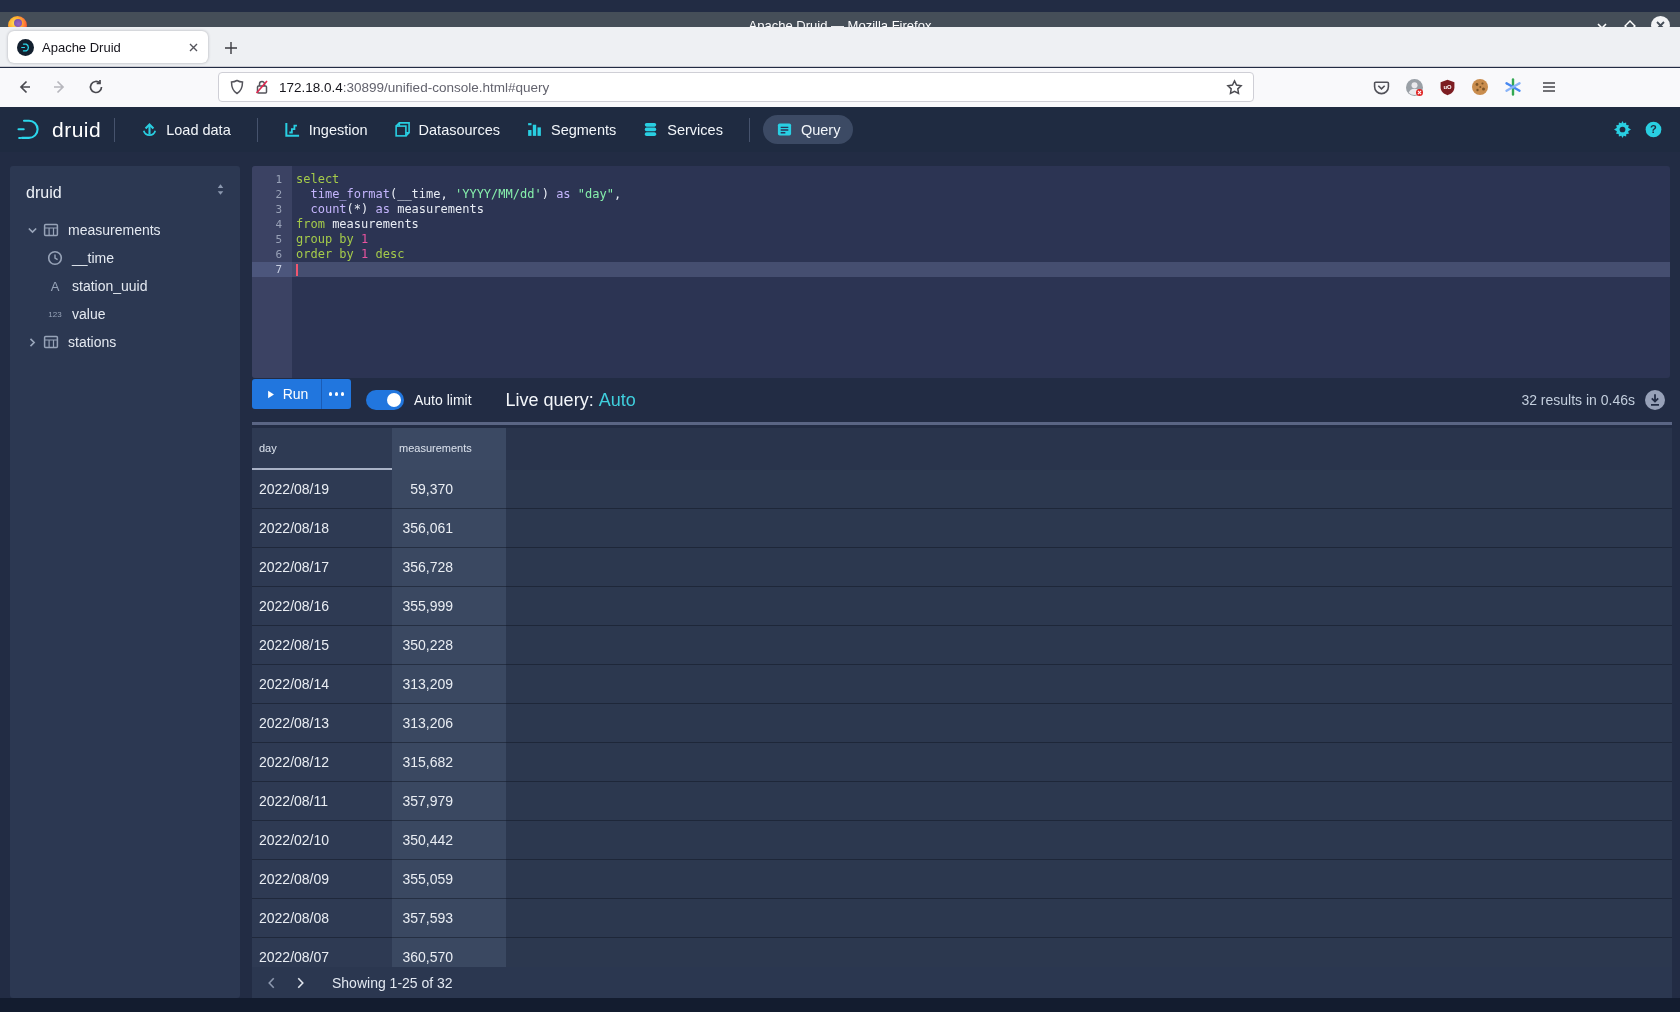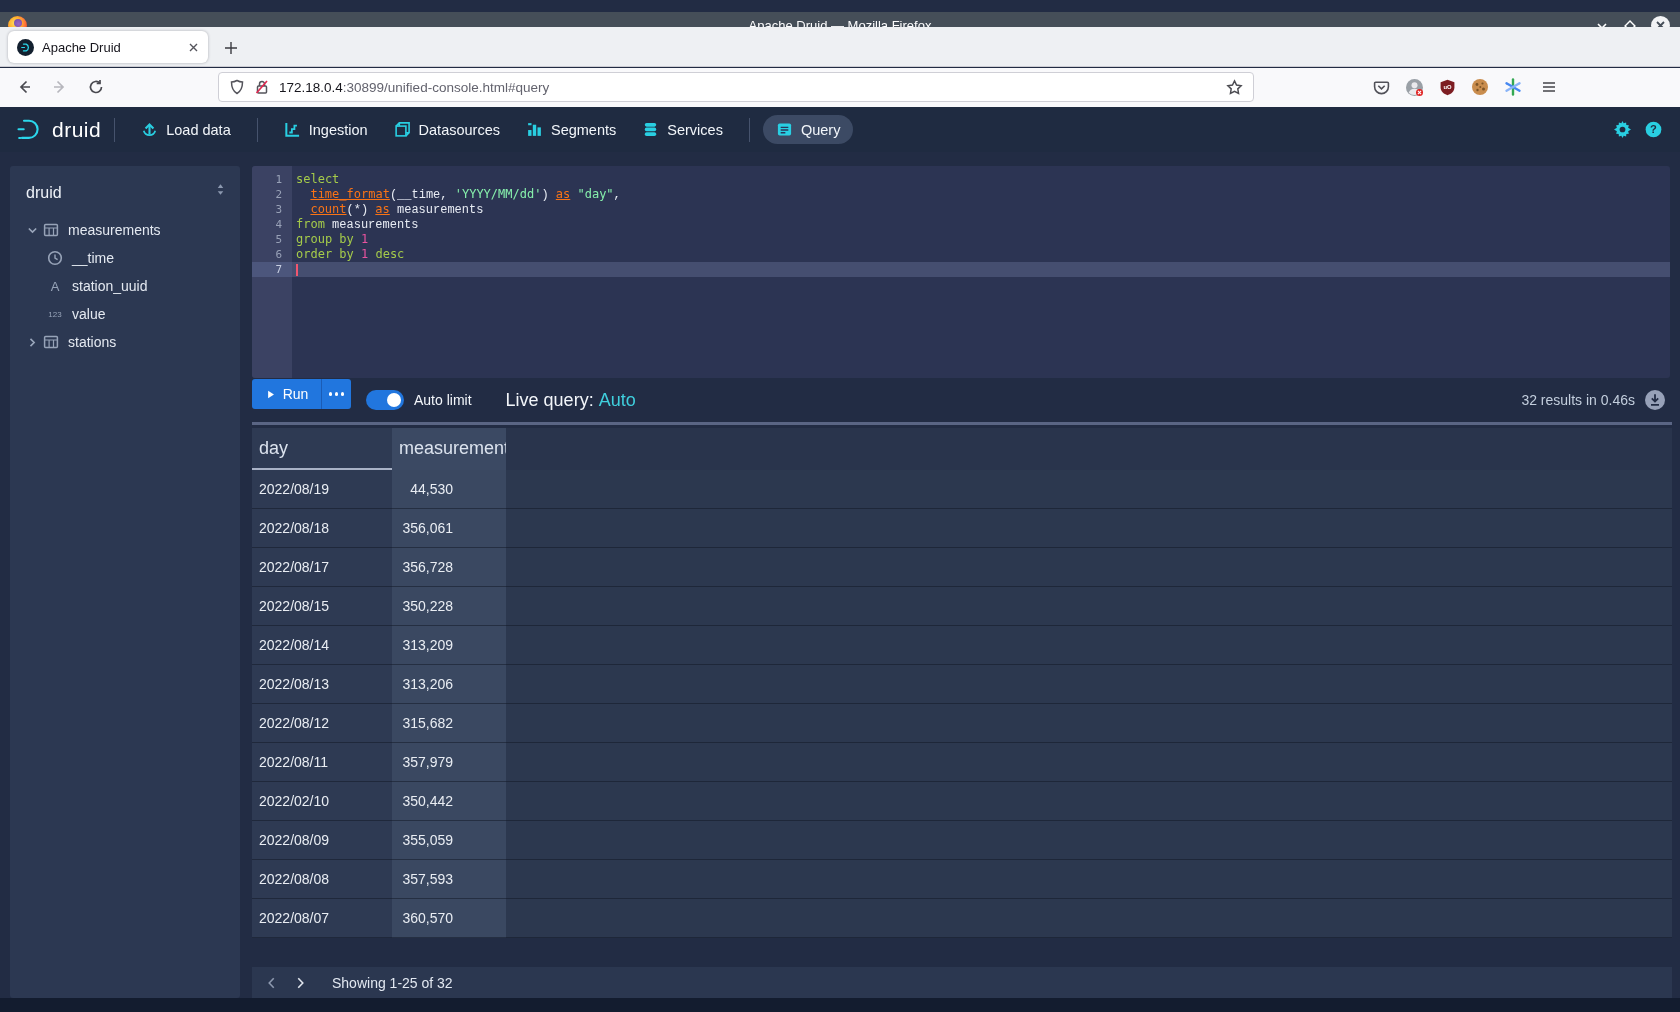--- a/index.html
+++ b/index.html
@@ -65,45 +65,45 @@
   
   #editor { position:absolute; left:252px; top:166px; width:1418px; height:212px; background:#2c3453; border-radius:3px; overflow:hidden; }
   #gutter-strip { position:absolute; left:0; top:0; bottom:0; width:40px; background:#3b4263; }
   #ed-lines { position:absolute; left:0; top:6px; width:100%; }
   .ed-row { display:flex; height:15px; }
   .ed-row .gut { width:40px; text-align:right; padding-right:10px; font:11px/15px "DejaVu Sans Mono",monospace; color:#98a1b7; position:relative; }
   .ed-row .codeln { flex:1; padding-left:4px; font:12px/15px "DejaVu Sans Mono",monospace; color:#e8ecf4; white-space:pre; }
   .ed-row.active { background:#454e70; }
   .ed-row.active .gut { background:#4c567c; color:#c8cfe2; }
   .tk-k { color:#a5cb4a; }
-  .tk-f { color:#f97316;text-decoration:underline; }
+  .tk-f { color:#c4b5fd; }
   .tk-s { color:#86efac; }
   .tk-n { color:#e8539f; }
-  .tk-p { color:#e8ecf4;font-family:Liberation Mono, monospace; }
+  .tk-p { color:#e8ecf4; }
   .cursor { display:inline-block; width:2px; height:12px; background:#f2566f; vertical-align:middle; }
 
   
   #runbar { position:absolute; left:252px; top:385px; width:1418px; height:30px; display:flex; align-items:center; }
   .run-group { display:flex; height:42px; }
   #run-btn { width:69px; height:30px; background:#2176de; border:none; border-radius:3px 0 0 3px; color:#fff;
              font-size:14px; font-family:inherit; display:flex; align-items:center; justify-content:center; gap:7px; cursor:pointer; }
   #more-btn { width:30px; height:30px; background:#2176de; border:none; border-left:1px solid #1b5cb5; border-radius:0 3px 3px 0;
               display:flex; align-items:center; justify-content:center; gap:2.5px; cursor:pointer; }
   #more-btn i { width:3.5px; height:3.5px; border-radius:50%; background:#fff; }
   .toggle { margin-left:15px; width:38px; height:20px; border-radius:10px; background:#2176de; position:relative; cursor:pointer; }
   .toggle .knob { position:absolute; right:3px; top:3px; width:14px; height:14px; border-radius:50%; background:#fff; }
   .rb-label { margin-left:10px; font-size:14px; color:#f3f6fa; }
   .lq-wrap { margin-left:34px; font-size:18px; color:#f3f6fa; }
   .lq-val { color:#3fcfdd; margin-left:5px; cursor:pointer; }
   #run-status { margin-left:auto; display:flex; align-items:center; gap:9px; padding-right:4px; }
   #run-status .txt { font-size:14px; color:#c3cedd; }
 
   
   #splitter { position:absolute; left:252px; top:422px; width:1420px; height:3px; background:#5a6584; cursor:row-resize; }
-  #thead { position:absolute; left:252px; top:428px; width:1420px; height:42px; display:flex; font-size:18px; color:#dce3ee; }
+  #thead { position:absolute; left:252px; top:428px; width:1420px; height:42px; display:flex; font-size:11px; color:#dce3ee; }
   .th { line-height:40px; padding-left:7px; }
   .th-day { width:140px; background:#2e3a53; border-bottom:2px solid #a9b2c6; cursor:pointer; }
   .th-meas { width:114px; background:#3b4963; cursor:pointer; }
   .th-fill { flex:1; background:#29344c; }
   #tbody { position:absolute; left:252px; top:470px; width:1420px; height:497px; overflow:hidden; }
   .trow { display:flex; height:39px; }
   .td { line-height:38px; font-size:14px; color:#e9edf3; border-bottom:1px solid rgba(15,21,36,.5); }
   .td-day { width:140px; background:#2e3a53; padding-left:7px; }
   .td-meas { width:114px; background:#3a4861; padding-left:7px; }
   .td-meas .num { display:inline-block; width:54px; text-align:right; }
@@ -475,31 +475,36 @@
 
 <div id="splitter"></div>
 <div id="thead">
   <div class="th th-day">day</div>
   <div class="th th-meas">measurements</div>
   <div class="th-fill"></div>
 </div>
 <div id="tbody">
     <div class="trow">
       <div class="td td-day">2022/08/19</div>
-      <div class="td td-meas"><span class="num">44,530</span></div>
+      <div class="td td-meas"><span class="num">59,370</span></div>
       <div class="td-fill"></div>
     </div>
     <div class="trow">
       <div class="td td-day">2022/08/18</div>
       <div class="td td-meas"><span class="num">356,061</span></div>
       <div class="td-fill"></div>
     </div>
     <div class="trow">
       <div class="td td-day">2022/08/17</div>
       <div class="td td-meas"><span class="num">356,728</span></div>
+      <div class="td-fill"></div>
+    </div>
+    <div class="trow">
+      <div class="td td-day">2022/08/16</div>
+      <div class="td td-meas"><span class="num">355,999</span></div>
       <div class="td-fill"></div>
     </div>
     <div class="trow">
       <div class="td td-day">2022/08/15</div>
       <div class="td td-meas"><span class="num">350,228</span></div>
       <div class="td-fill"></div>
     </div>
     <div class="trow">
       <div class="td td-day">2022/08/14</div>
       <div class="td td-meas"><span class="num">313,209</span></div>

